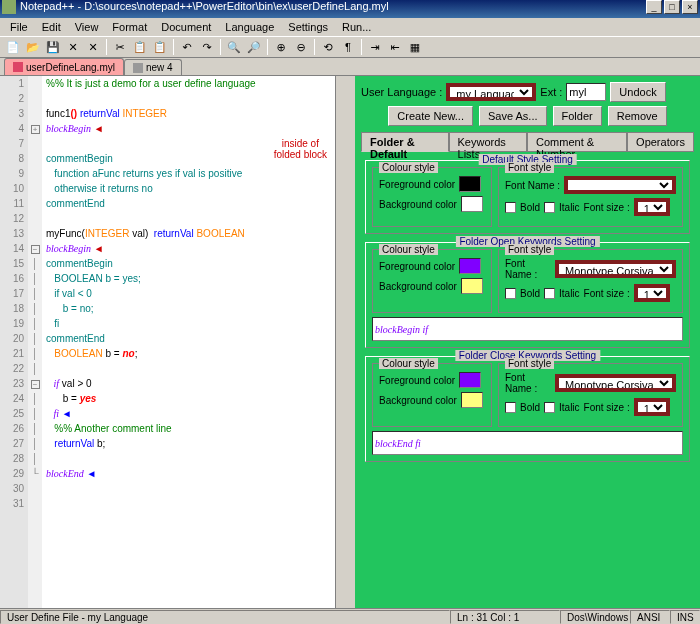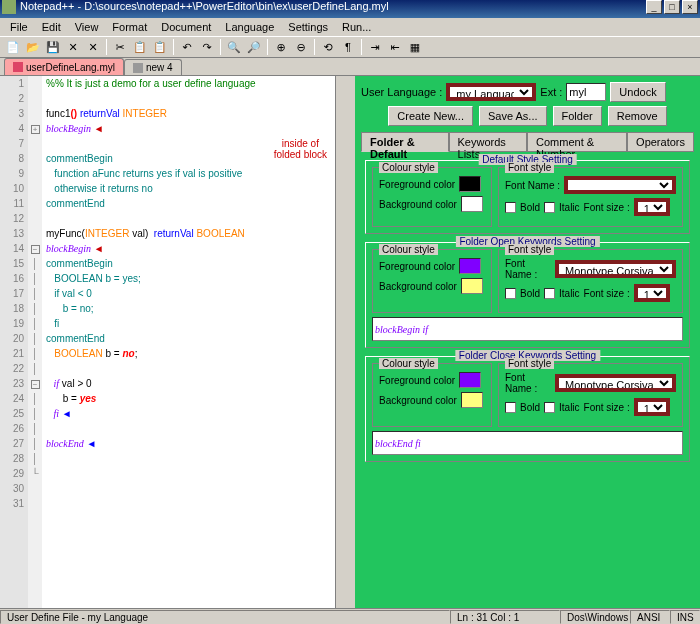--- a/index.html
+++ b/index.html
@@ -199,20 +199,22 @@
       <div class="line c-comment"><span>   BOOLEAN</span><span> b = yes;</span></div>
       <div class="line c-comment"><span>   if</span><span> val &lt; 0</span></div>
       <div class="line c-comment">      b = no;</div>
       <div class="line c-comment">   fi</div>
       <div class="line c-comment">commentEnd</div>
       <div class="line"><span class="c-orange">   BOOLEAN</span><span> b = </span><span class="c-red c-bold" style="font-style:italic">no</span><span>;</span></div>
       <div class="line"></div>
       <div class="line"><span class="c-purple">   if</span><span> val &gt; 0</span></div>
       <div class="line"><span>      b = </span><span class="c-red c-bold" style="font-style:italic">yes</span></div>
       <div class="line"><span class="c-purple">   fi</span><span style="color:#00f"> ◄</span></div>
+      <div class="line c-green">   %% Another comment line</div>
+      <div class="line"><span class="c-blue">   returnVal </span><span>b;</span></div>
       <div class="line"></div>
       <div class="line"><span class="c-purple">blockEnd</span><span style="color:#00f"> ◄</span></div>
       <div class="line"></div>
       <div class="line"></div>
       <div class="anno" style="top:62px;right:8px;"><span>inside of</span><br><span>folded block</span></div>
     </div>
     <div class="vscroll"></div>
   </div>
 
   <div class="panel">

